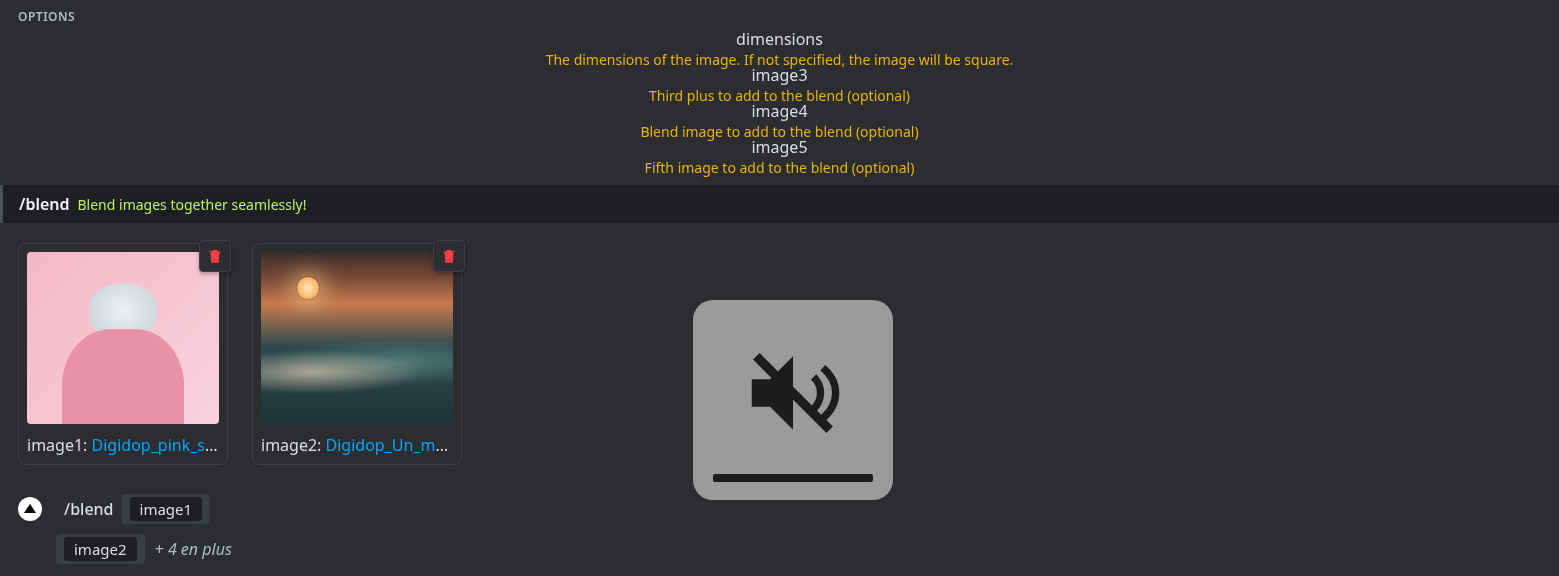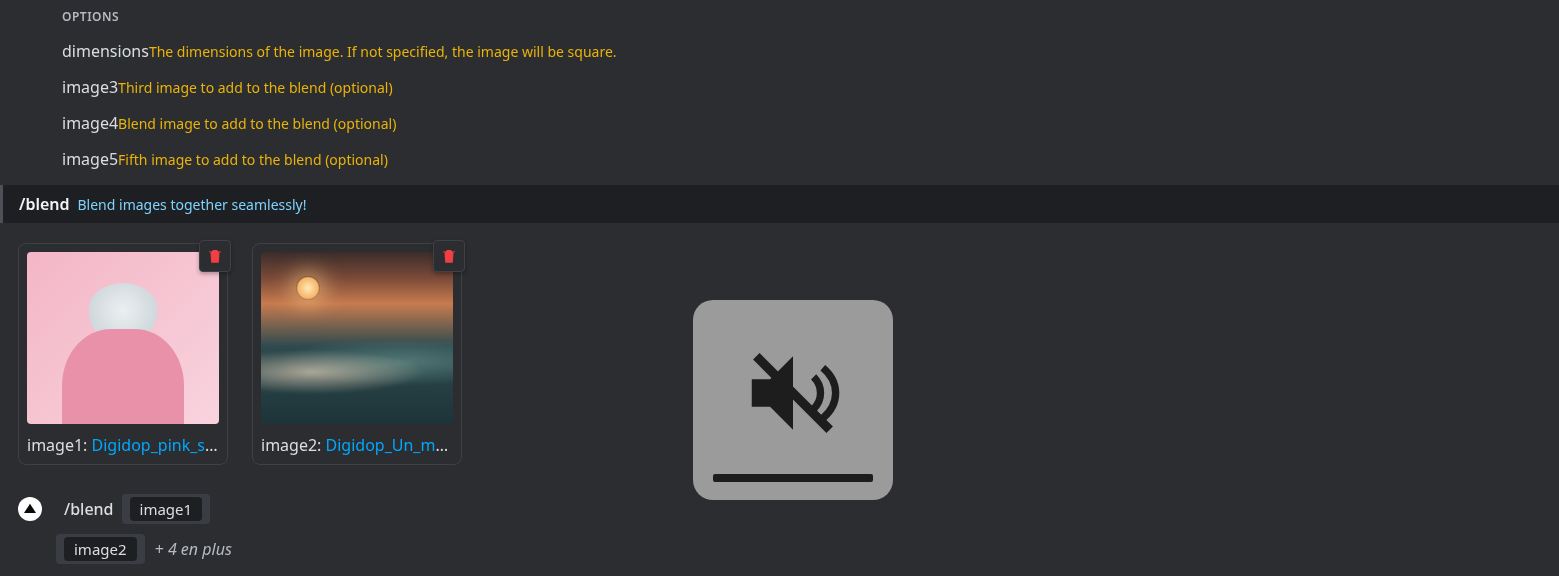--- a/index.html
+++ b/index.html
@@ -7,36 +7,36 @@
     width: 1559px;
     height: 576px;
     background: #2b2d31;
     font-family: "gg sans", "Noto Sans", "Helvetica Neue", Helvetica, Arial, sans-serif;
     color: #dbdee1;
     overflow: hidden;
   }
 
   .options-block {
     padding: 8px 18px 8px 18px;
-    margin-left: 44px;
   }
   .options-header {
     font-size: 12px;
     font-weight: 600;
     color: #b5bac1;
     letter-spacing: 0.5px;
     margin-bottom: 8px;
     padding-left: -2px;
   }
   .option-row {
     display: flex;
-    justify-content: flex-start;
+    justify-content: flex-end;
     align-items: center;
     height: 36px;
     cursor: pointer;
+    flex-direction: column;
   }
   .option-name {
     font-size: 16px;
     color: #dbdee1;
     font-weight: 400;
   }
   .option-desc {
     font-size: 14px;
     color: #eab308;
   }
@@ -49,21 +49,21 @@
     align-items: baseline;
     gap: 8px;
   }
   .command-hint-name {
     font-size: 16px;
     font-weight: 600;
     color: #f2f3f5;
   }
   .command-hint-desc {
     font-size: 14px;
-    color: #7dd3fc;
+    color: #bef264;
   }
 
   .attachments {
     display: flex;
     gap: 24px;
     padding: 20px 18px 8px 18px;
   }
   .attachment-card {
     background: #2b2d31;
     border: 1px solid #3f4147;
@@ -207,21 +207,21 @@
 
 <div class="options-block">
   <div class="options-header">OPTIONS</div>
 
   <div class="option-row">
     <span class="option-name">dimensions</span>
     <span class="option-desc">The dimensions of the image. If not specified, the image will be square.</span>
   </div>
   <div class="option-row">
     <span class="option-name">image3</span>
-    <span class="option-desc">Third image to add to the blend (optional)</span>
+    <span class="option-desc">Third plus to add to the blend (optional)</span>
   </div>
   <div class="option-row">
     <span class="option-name">image4</span>
     <span class="option-desc">Blend image to add to the blend (optional)</span>
   </div>
   <div class="option-row">
     <span class="option-name">image5</span>
     <span class="option-desc">Fifth image to add to the blend (optional)</span>
   </div>
 </div>

